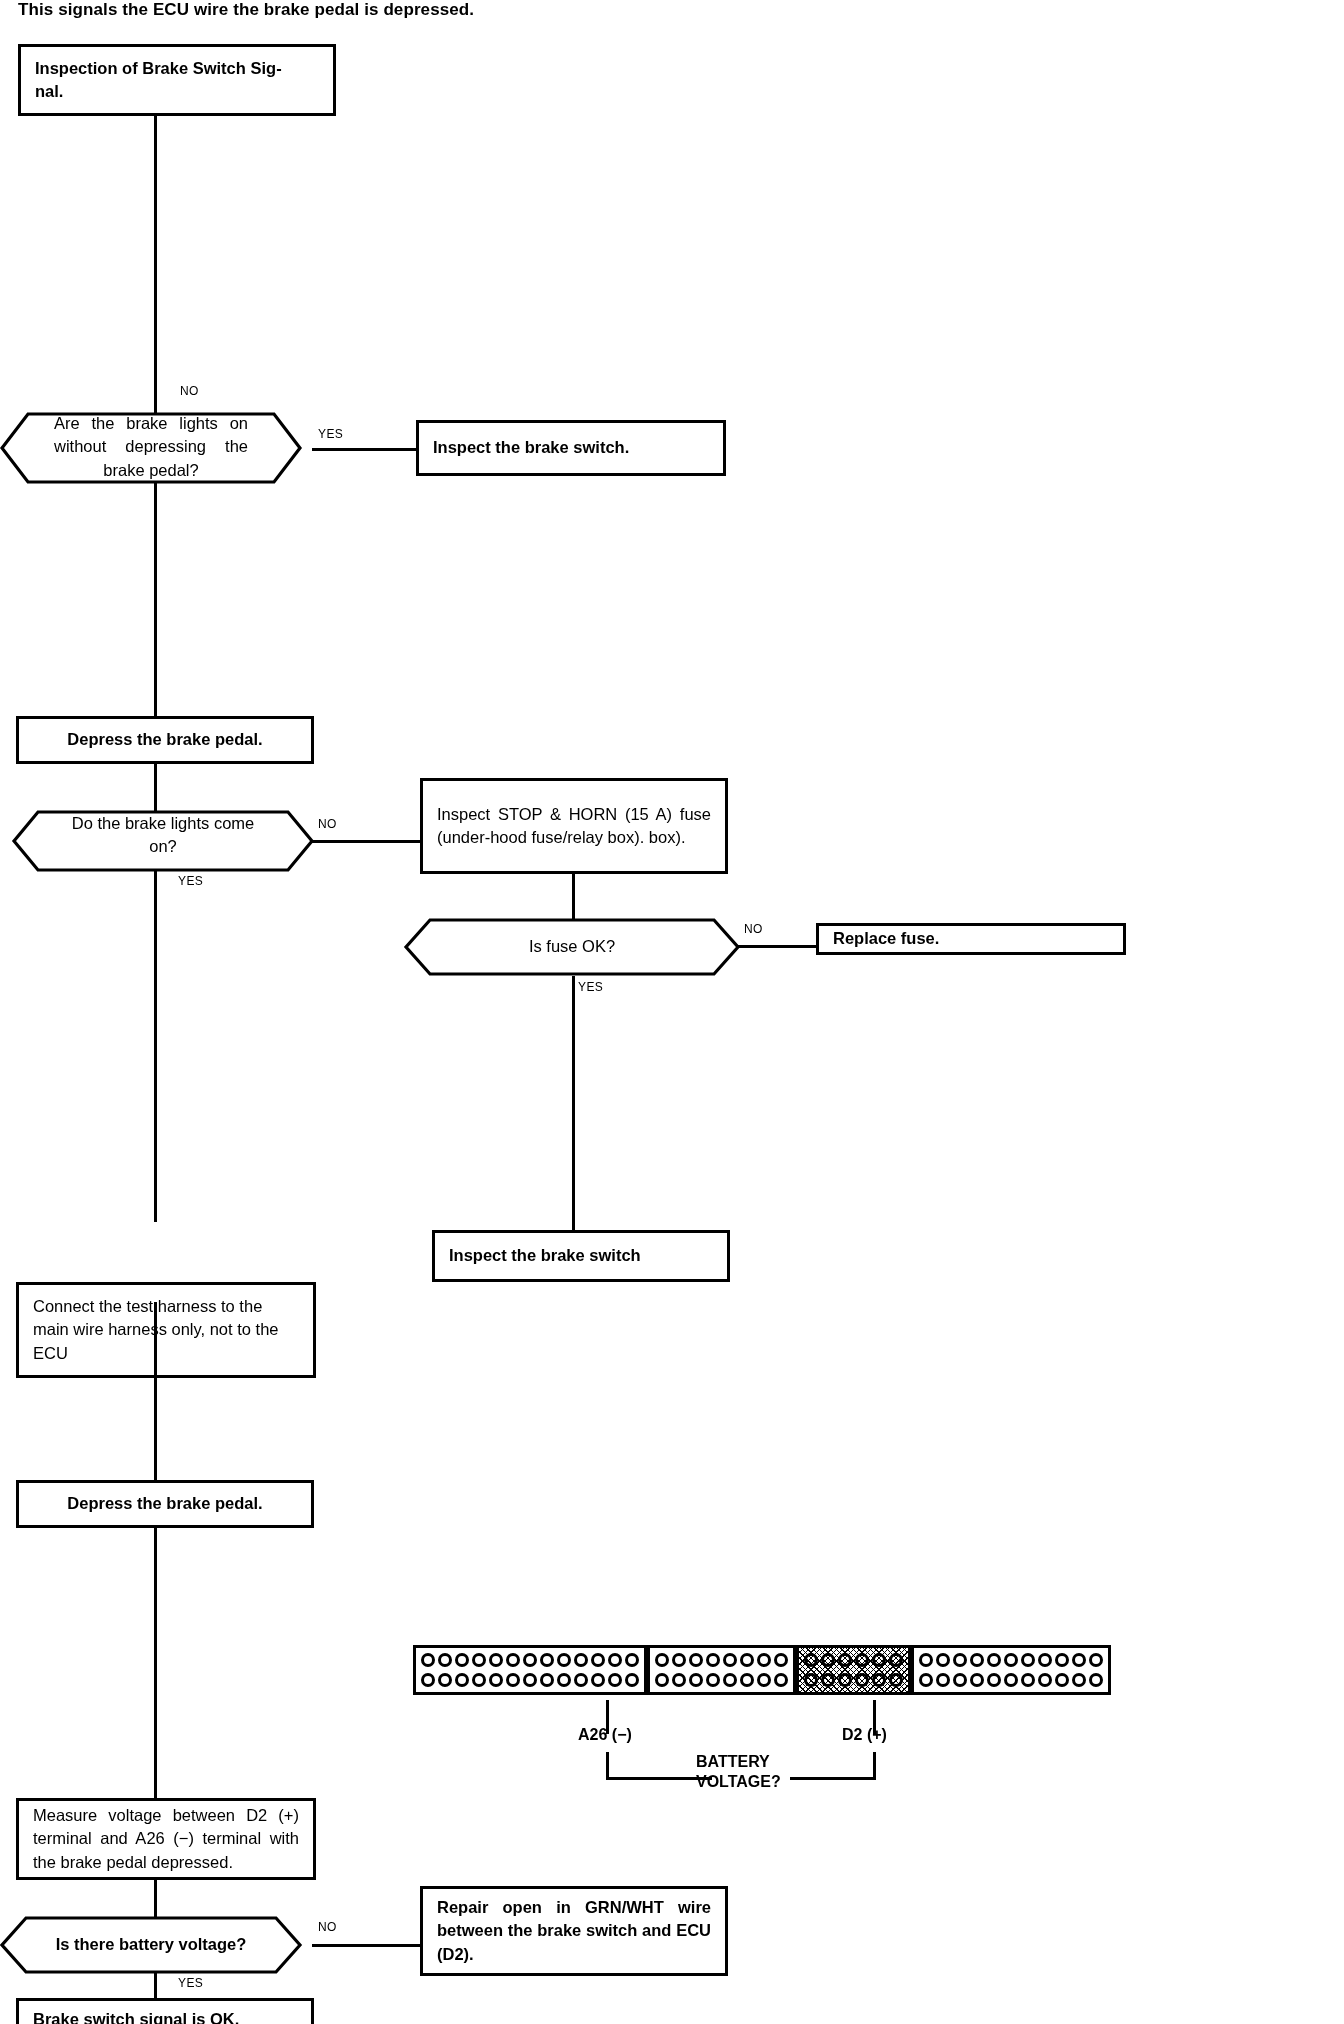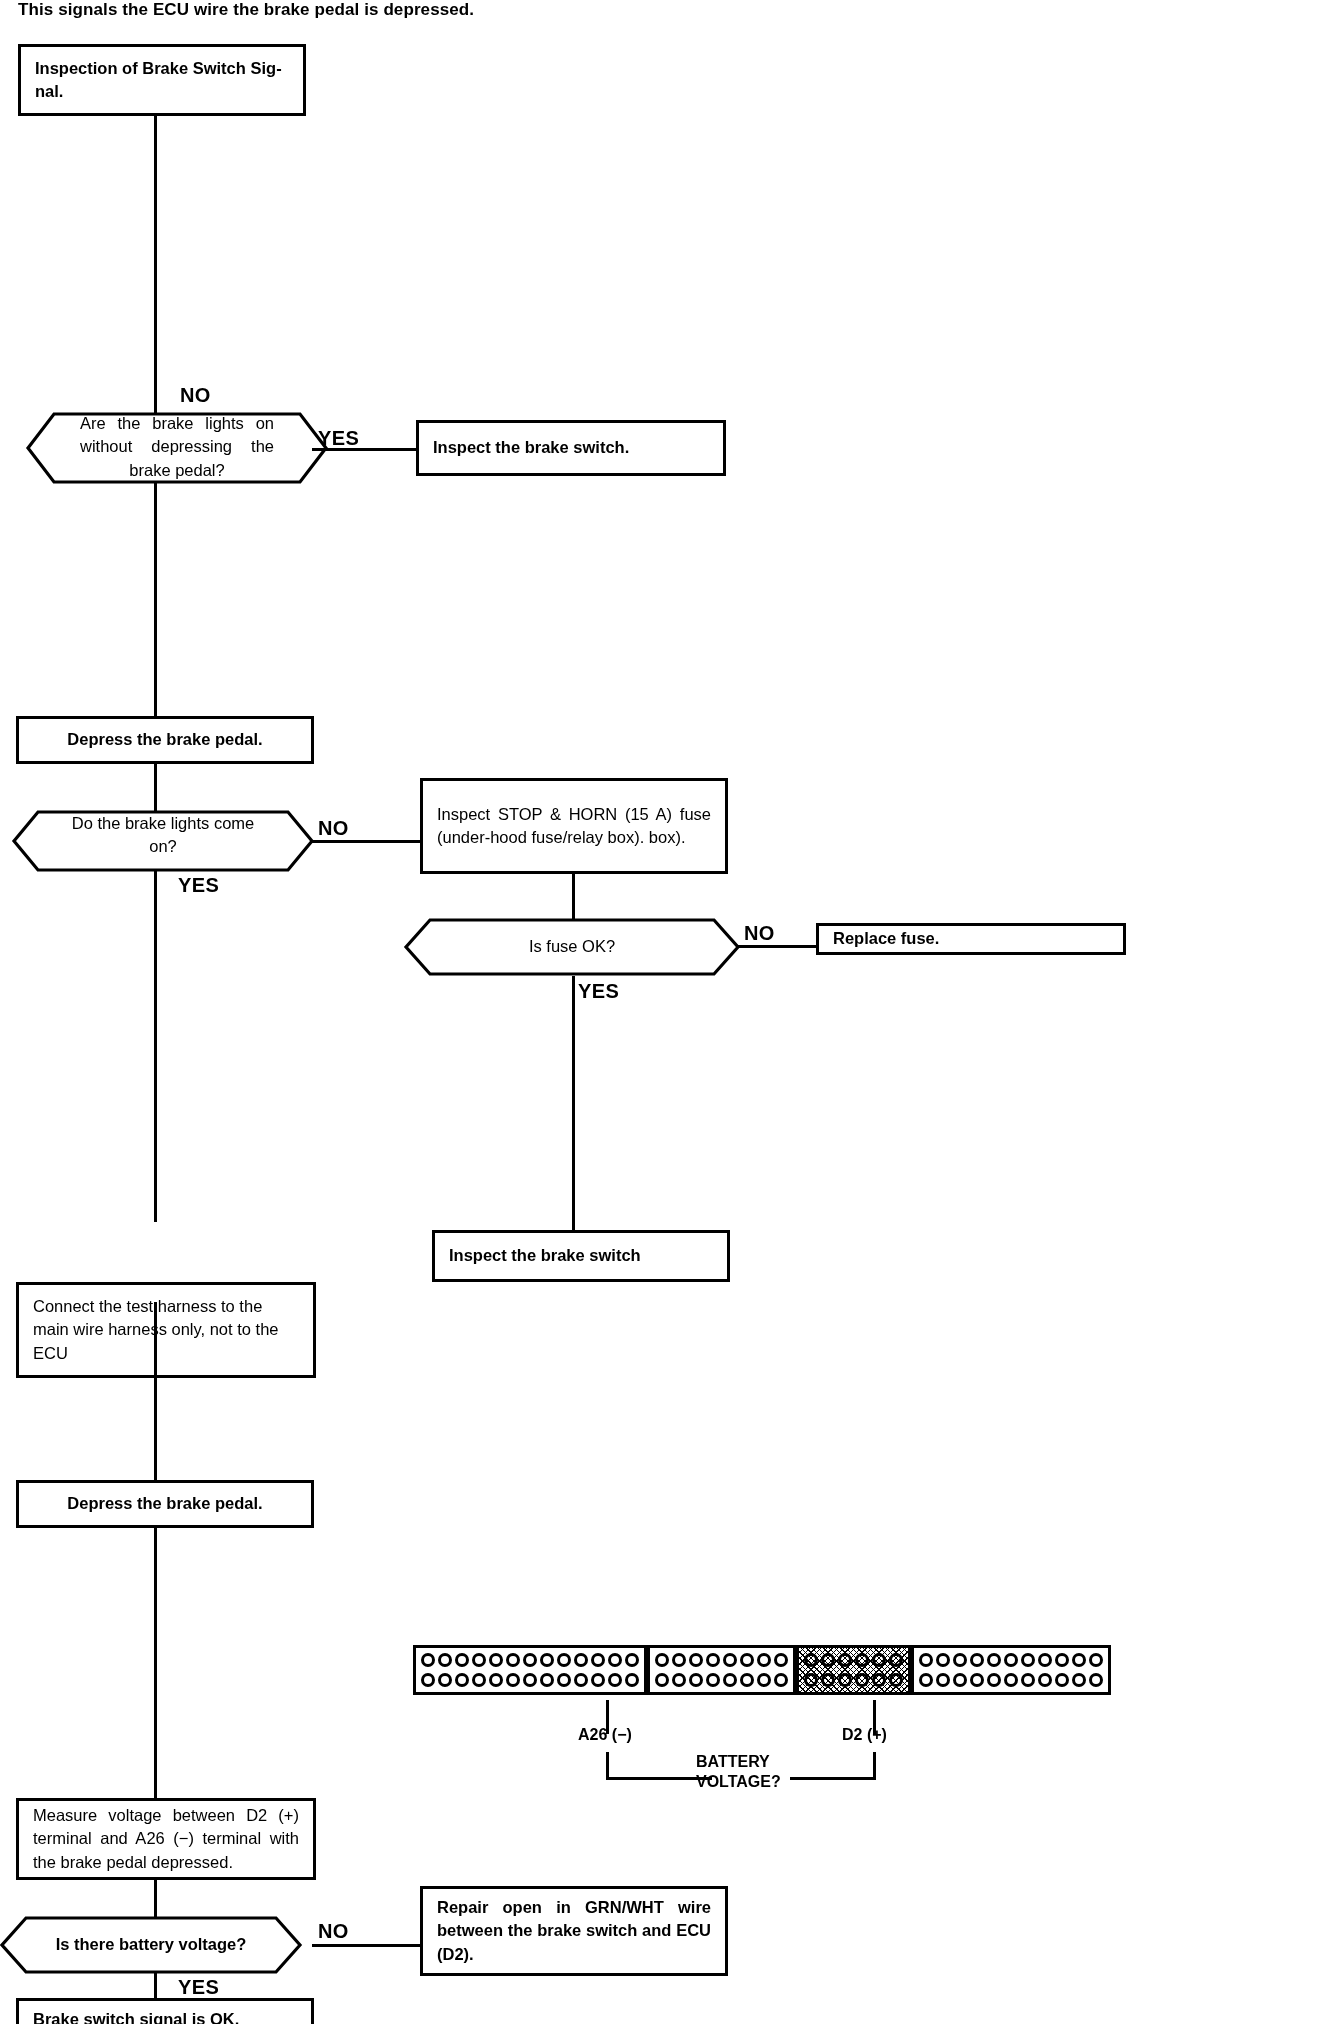--- a/index.html
+++ b/index.html
@@ -42,21 +42,21 @@
     padding:0 54px;box-sizing:border-box;text-align:center;
   }
   .hex.just .hextxt{text-align:justify;text-align-last:center;display:block;}
 
   
   .vline{position:absolute;width:3px;background:#000;}
   .hline{position:absolute;height:3px;background:#000;}
 
   
   .blabel{
-    position:absolute;font-size:20px;font-weight:700;
+    position:absolute;font-size:12px;font-weight:400;
     letter-spacing:.4px;white-space:nowrap;
   }
 
   
   #connector-diagram{position:absolute;left:413px;top:1645px;}
   .conn-seg{
     position:relative;display:inline-block;vertical-align:top;
     border:3px solid #000;background:#fff;box-sizing:border-box;
     padding:5px 5px;
   }
@@ -83,28 +83,28 @@
     white-space:nowrap;
   }
 </style>
 </head>
 <body>
 
 <div class="canvas">
 
   <div class="intro">This signals the ECU wire the brake pedal is depressed.</div>
 
-  <div class="box bold" style="left:18px;top:44px;width:288px;height:72px;">
+  <div class="box bold" style="left:18px;top:44px;width:318px;height:72px;">
     <div class="txt" style="white-space:pre-line;">Inspection of Brake Switch Sig-
 nal.</div>
   </div>
 
   <div class="vline" style="left:154px;top:116px;height:298px;"></div>
 
-  <div class="hex just" style="left:26px;top:412px;width:302px;height:72px;">
+  <div class="hex just" style="left:0;top:412px;width:302px;height:72px;">
     <svg width="302" height="72" viewBox="0 0 302 72">
       <polygon points="28,2 274,2 300,36 274,70 28,70 2,36" fill="#fff" stroke="#000" stroke-width="3.2"></polygon>
     </svg>
     <div class="hextxt">Are  the  brake  lights  on  without depressing the brake pedal?</div>
   </div>
   <div class="blabel" style="left:318px;top:427px;">YES</div>
   <div class="hline" style="left:312px;top:448px;width:106px;"></div>
   <div class="box bold" style="left:416px;top:420px;width:310px;height:56px;">
     <div class="txt">Inspect the brake switch.</div>
   </div>

